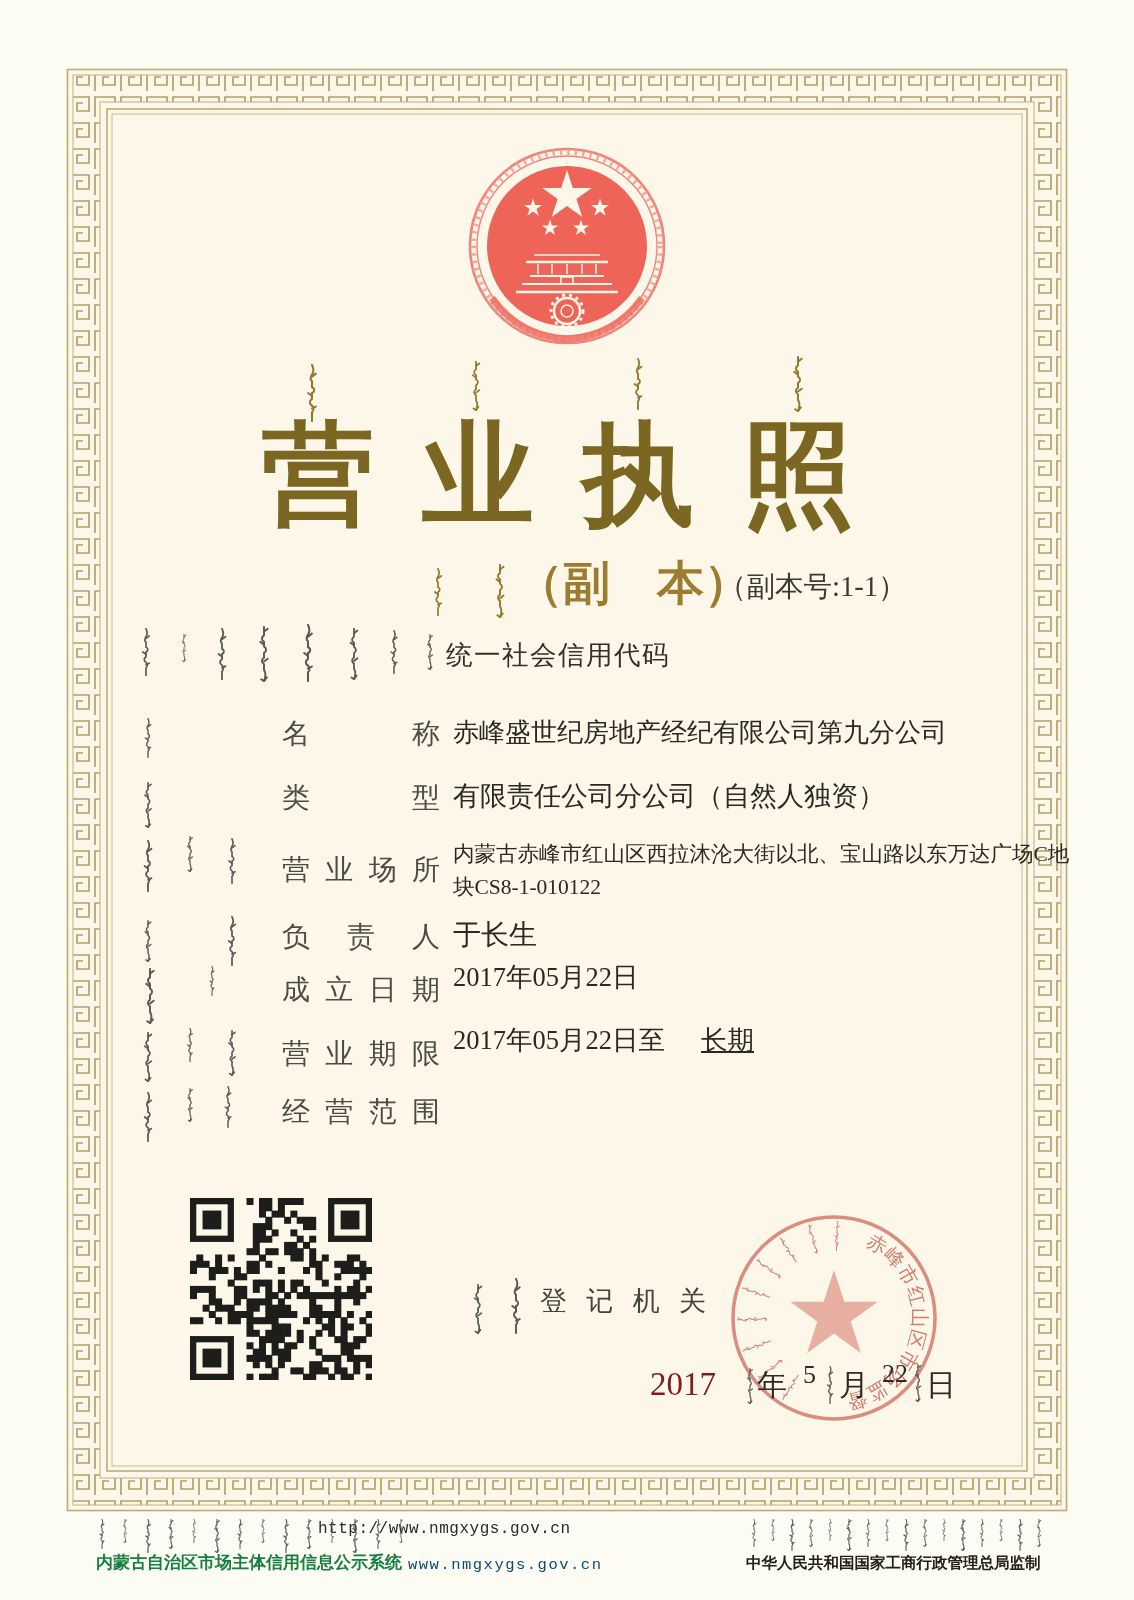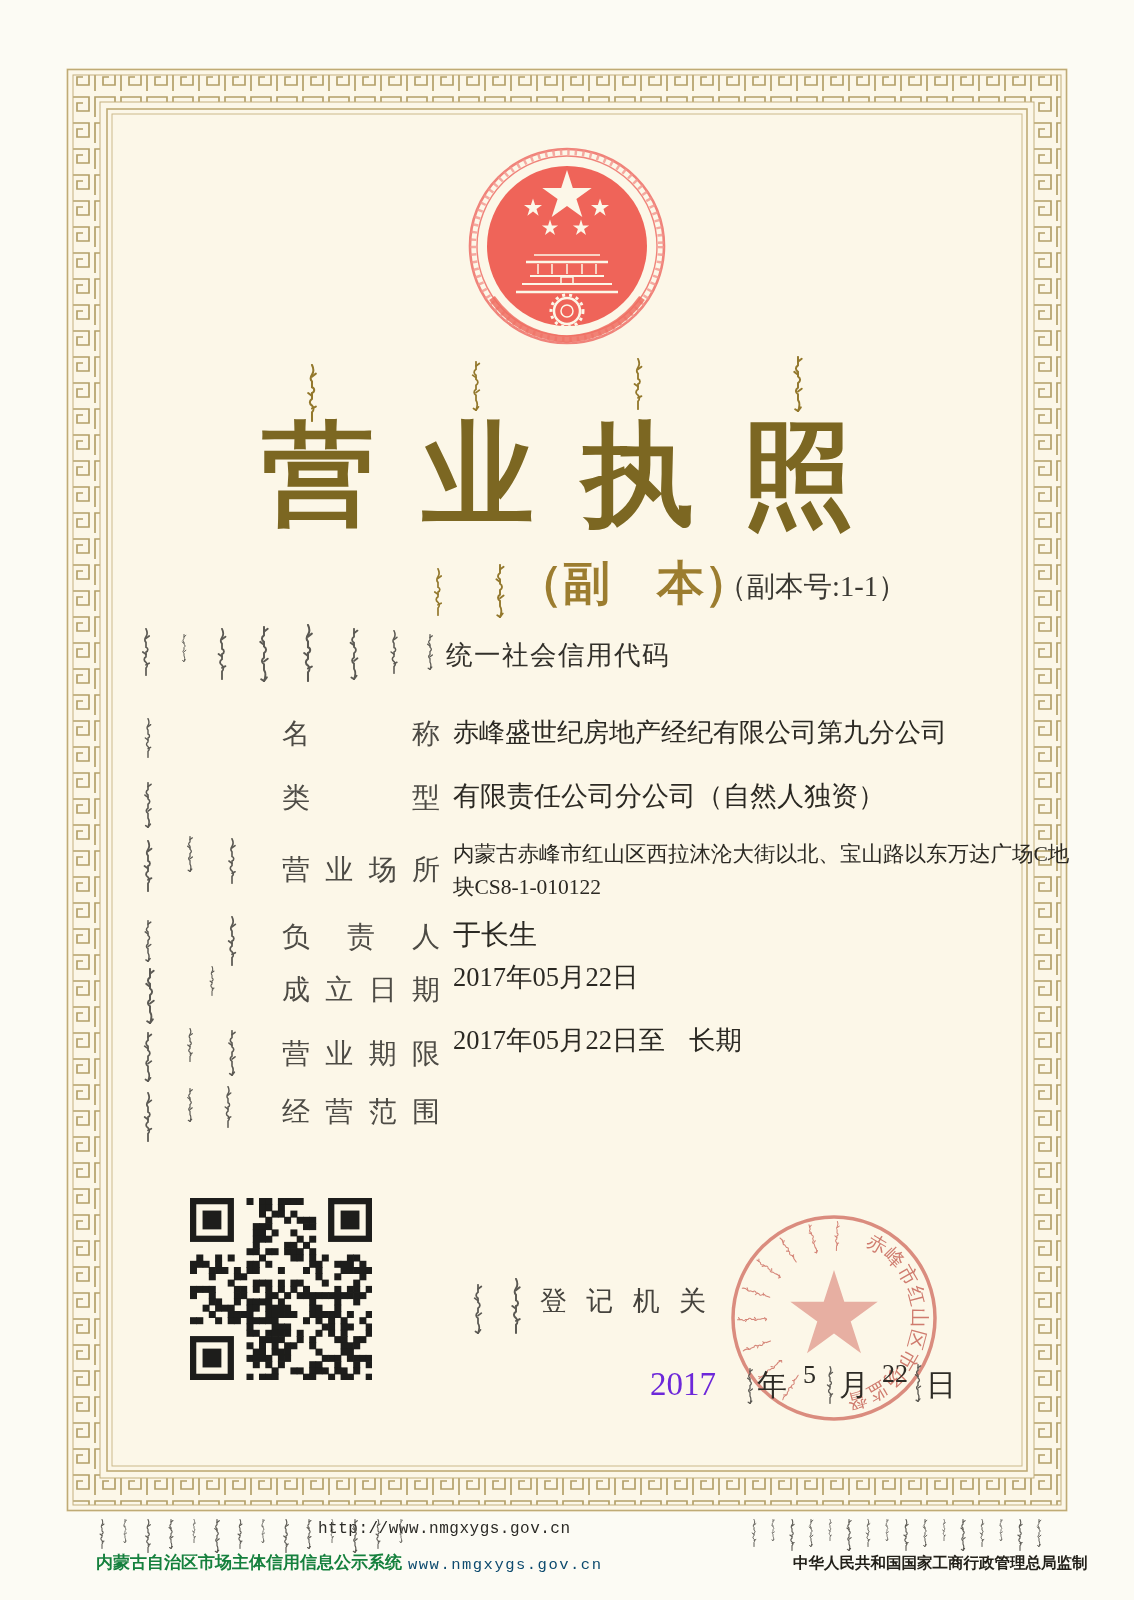--- a/index.html
+++ b/index.html
@@ -134,21 +134,21 @@
     </div>
   <div class="abs song fvalue" style="top:896px;font-size:26.5px;">2017年05月22日</div>
 
   <div class="abs hei flabel js-justify" style="top:972px;">
       <span>营</span>
       <span>业</span>
       <span>期</span>
       <span>限</span>
     </div>
   <div class="abs song fvalue" style="top:959px;font-size:26.5px;">
-    <span>2017年05月22日至</span><span style="margin-left:24px;">长期</span>
+    <span>2017年05月22日至</span><span style="margin-left:36px;text-decoration:underline;">长期</span>
   </div>
 
   <div class="abs hei flabel js-justify" style="top:1030px;">
       <span>经</span>
       <span>营</span>
       <span>范</span>
       <span>围</span>
     </div>
 
   <svg id="qrbox" width="182" height="182" viewBox="0 0 182 182">
@@ -467,21 +467,21 @@
         <use href="#mgA" transform="translate(42.9 148.0) rotate(250) scale(0.5) translate(-6 -30)"></use>
         <use href="#mgB" transform="translate(38.0 121.4) rotate(269) scale(0.5) translate(-6 -30)"></use>
         <use href="#mgA" transform="translate(42.0 94.7) rotate(288) scale(0.5) translate(-6 -30)"></use>
         <use href="#mgB" transform="translate(54.5 70.7) rotate(307) scale(0.5) translate(-6 -30)"></use>
         <use href="#mgA" transform="translate(74.1 52.0) rotate(326) scale(0.5) translate(-6 -30)"></use>
         <use href="#mgB" transform="translate(98.8 40.8) rotate(345) scale(0.5) translate(-6 -30)"></use>
         <use href="#mgA" transform="translate(122.9 38.0) rotate(362) scale(0.5) translate(-6 -30)"></use>
       </g>
   </svg>
 
-  <div class="abs song" style="left:584px;top:1300px;font-size:33px;color:#6d28d9;">2017</div>
+  <div class="abs song" style="left:584px;top:1300px;font-size:33px;color:#7f1d1d;">2017</div>
   <div class="abs song" style="left:691px;top:1302px;font-size:30px;color:#2d2b25;">年</div>
   <div class="abs song" style="left:737px;top:1294px;font-size:26px;color:#2d2b25;">5</div>
   <div class="abs song" style="left:773px;top:1302px;font-size:30px;color:#2d2b25;">月</div>
   <div class="abs song" style="left:816px;top:1293px;font-size:26px;color:#2d2b25;">22</div>
   <div class="abs song" style="left:860px;top:1302px;font-size:30px;color:#2d2b25;">日</div>
 
   <div id="cert-mg" class="abs" style="left:0;top:0;width:100%;height:100%;">
       <svg class="mg" viewBox="0 0 12 60" width="12" height="58" style="left: 240px; top: 296px; color: rgb(147, 120, 44);">
         <use href="#mgA"></use>
       </svg>
@@ -583,21 +583,21 @@
       </svg>
       <svg class="mg" viewBox="0 0 12 60" width="12" height="38" style="left: 846px; top: 1296px; color: rgb(91, 89, 83);">
         <use href="#mgB"></use>
       </svg>
     </div>
 </div>
 
 <div class="abs mono fineprint" style="left:318px;top:1521px;font-size:16px;letter-spacing:.5px;">http://www.nmgxygs.gov.cn</div>
 <div class="abs hei fineprint" style="left:96px;top:1554px;font-size:17px;font-weight:bold;color:#15803d;">内蒙古自治区市场主体信用信息公示系统</div>
 <div class="abs mono fineprint" style="left:408px;top:1558px;font-size:15.5px;letter-spacing:1.5px;color:#0c4a6e;">www.nmgxygs.gov.cn</div>
-<div class="abs hei fineprint" style="left:746px;top:1555px;font-size:15.5px;font-weight:bold;color:#222019;margin-left:47px;">中华人民共和国国家工商行政管理总局监制</div>
+<div class="abs hei fineprint" style="left:746px;top:1555px;font-size:15.5px;font-weight:bold;color:#222019;">中华人民共和国国家工商行政管理总局监制</div>
 <div id="body-mg" class="abs" style="left:0;top:0;width:100%;height:100%;pointer-events:none;">
     <svg class="mg" viewBox="0 0 12 60" width="12" height="30" style="left: 96px; top: 1519px; color: rgb(91, 89, 83);">
       <use href="#mgA"></use>
     </svg>
     <svg class="mg" viewBox="0 0 12 60" width="12" height="24" style="left: 119px; top: 1519px; color: rgb(91, 89, 83);">
       <use href="#mgB"></use>
     </svg>
     <svg class="mg" viewBox="0 0 12 60" width="12" height="34" style="left: 142px; top: 1519px; color: rgb(91, 89, 83);">
       <use href="#mgA"></use>
     </svg>

